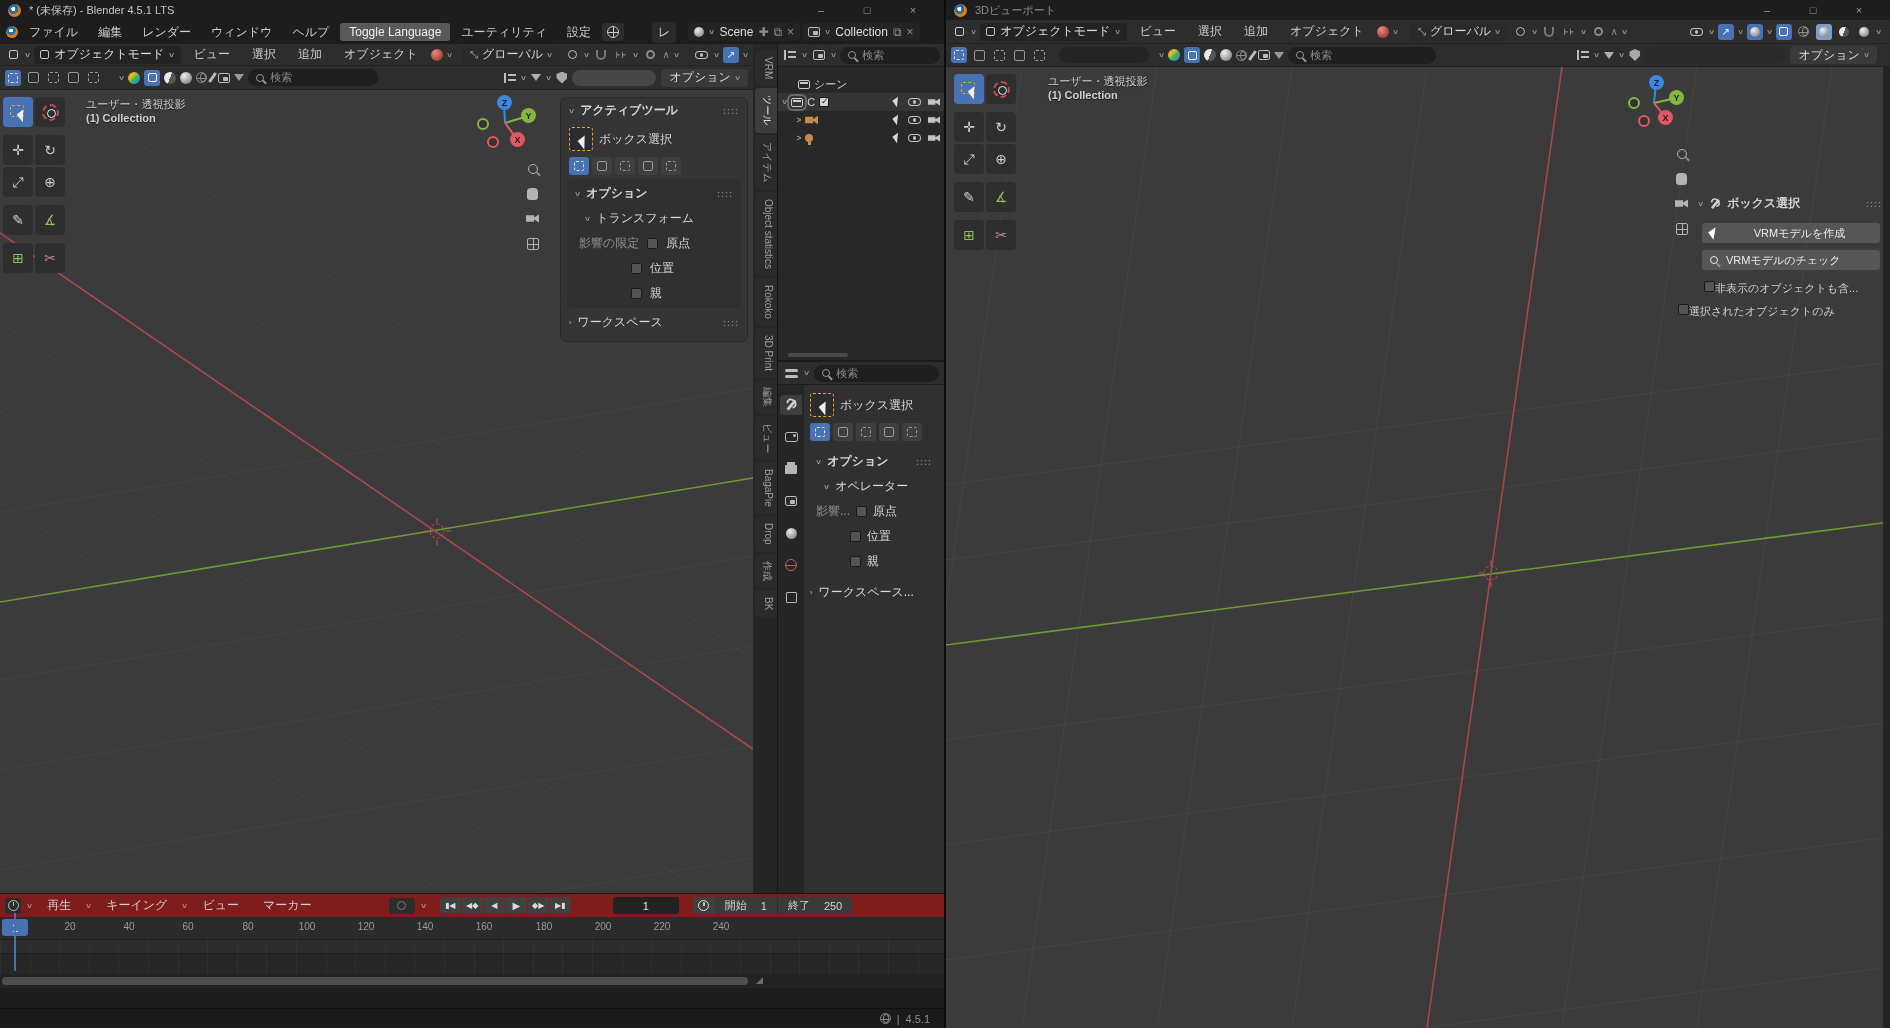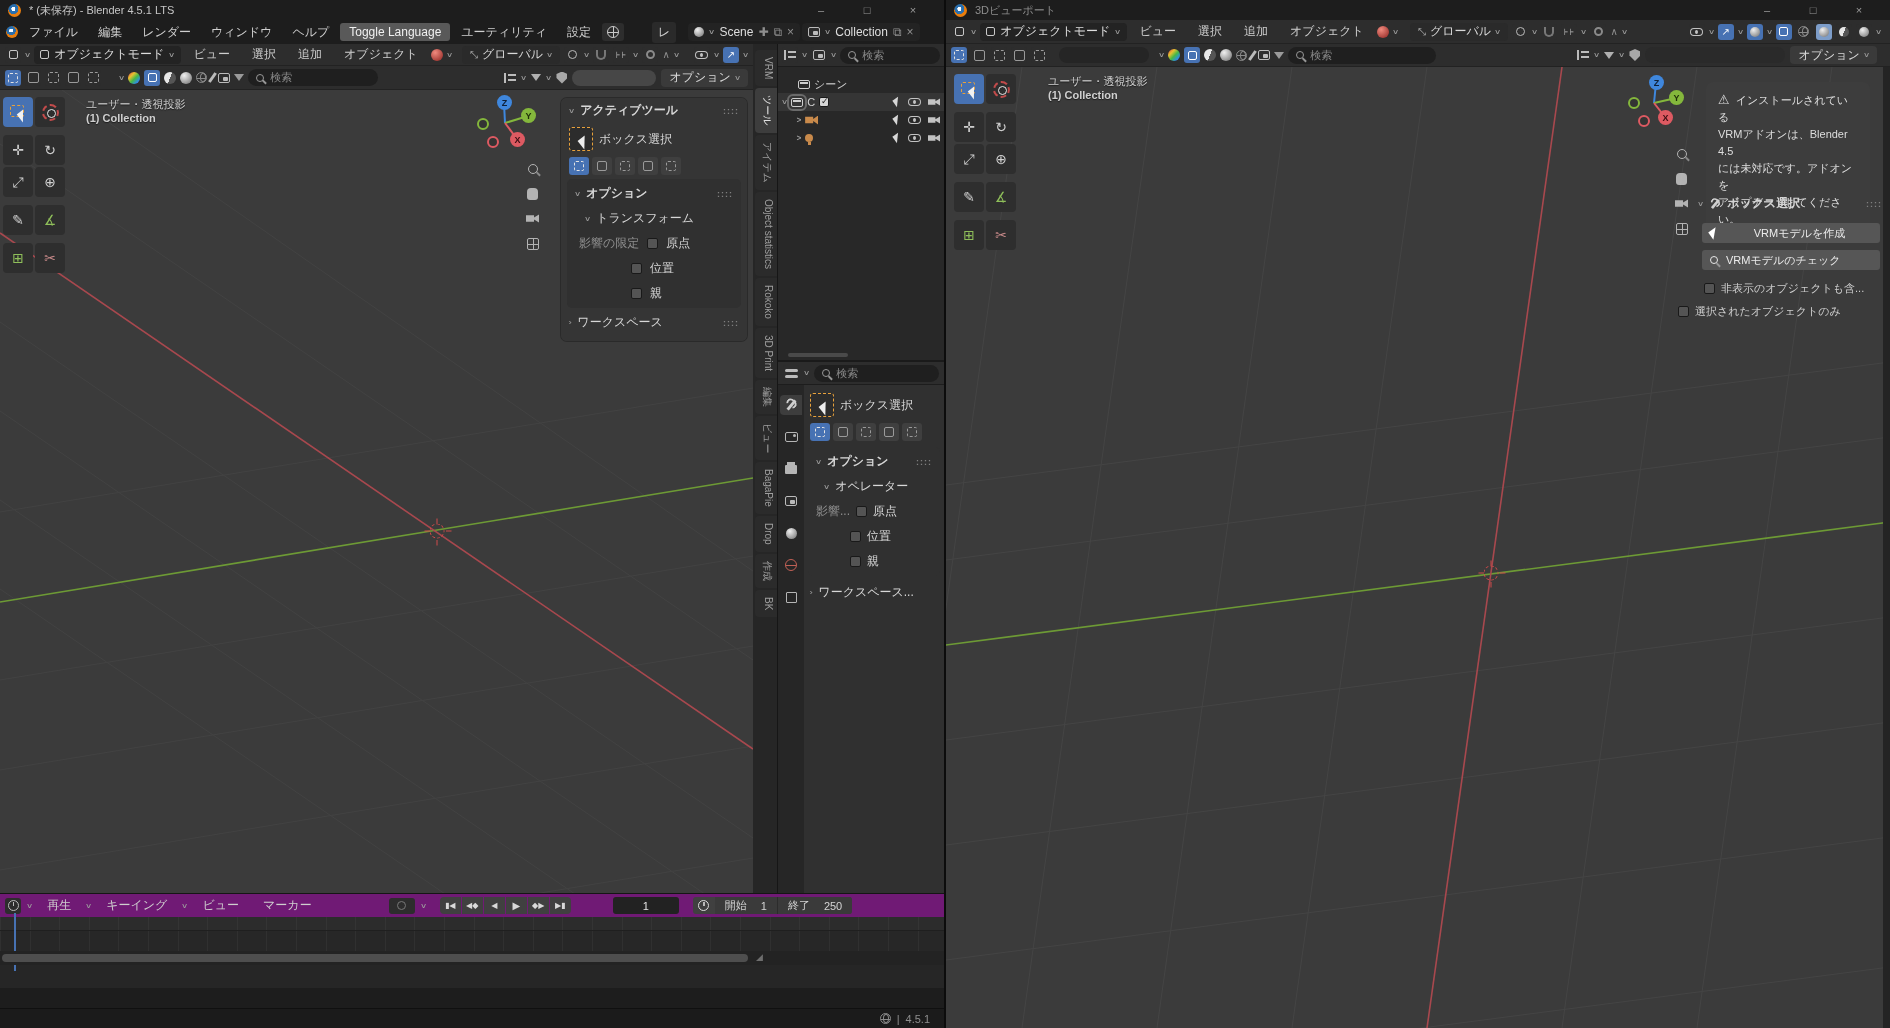--- a/index.html
+++ b/index.html
@@ -130,42 +130,42 @@
   .tvic{width:13px;height:10px;border:1.5px solid #b5b5b5;border-radius:2px;position:relative}
   .tvic::after{content:"";position:absolute;right:1px;top:1px;width:3px;height:3px;border-radius:50%;background:#b5b5b5}
   .printic{width:12px;height:9px;background:#b5b5b5;border-radius:1px;position:relative}
   .printic::before{content:"";position:absolute;top:-3px;left:2px;width:8px;height:3px;background:#b5b5b5}
   .worldic{width:12px;height:12px;border-radius:50%;border:1.5px solid #c06055;position:relative}
   .worldic::after{content:"";position:absolute;top:50%;left:0;right:0;height:1px;background:#c06055}
   .boxic{width:11px;height:11px;border:1.5px solid #b5b5b5;border-radius:1px}
 
   
   .timeline{position:absolute;left:0;right:0;bottom:20px;height:95px;background:#262626;border-top:1px solid #151515}
-  .tl-hdr{height:23px;display:flex;align-items:center;gap:6px;background:#701a75;padding:8px 5px}
+  .tl-hdr{height:23px;display:flex;align-items:center;gap:6px;background:#7f1d1d;padding:8px 5px}
   .tl-ruler{position:relative;height:23px;background:#2b2b2b;border-bottom:1px solid #1f1f1f}
   .tnum{position:absolute;top:4px;transform:translateX(-50%);color:#9b9b9b;font-size:10px}
   .framebadge{position:absolute;left:2px;top:2px;width:26px;height:17px;background:#4772b3;border-radius:3px;color:#fff;
     display:flex;align-items:center;justify-content:center;font-size:11px}
   .playline{position:absolute;left:14px;top:19px;width:2px;height:58px;background:#4772b3}
   .tl-tracks{position:relative;height:34px;background:#272727;
     background-image:repeating-linear-gradient(90deg,#303030 0 1px,transparent 1px 29.6px)}
   .tl-tracks::before{content:"";position:absolute;left:0;right:0;top:0;height:13px;background:rgba(255,255,255,.025);border-bottom:1px solid #1f1f1f}
   .tl-scroll{position:relative;height:14px;background:#232323}
   .tl-scroll .handle{position:absolute;left:2px;top:3px;width:746px;height:8px;border-radius:4px;background:#4e4e4e}
   .pbbtn{height:17px;min-width:21px;background:#404040;display:flex;align-items:center;justify-content:center;color:#d9d9d9;font-size:8px;gap:1px}
   .pbgroup{display:flex;gap:1px;border-radius:4px;overflow:hidden}
   .numfield{background:#222;border-radius:3px;height:17px;display:flex;align-items:center;justify-content:center;color:#e3e3e3;font-size:11px}
 
   .statusbar{position:absolute;left:0;right:0;bottom:0;height:20px;background:#1b1b1b;border-top:1px solid #101010;
     display:flex;align-items:center;justify-content:flex-end;gap:6px;padding:0 14px;color:#8f8f8f;font-size:11px}
 
   
   .warnbox{position:absolute;background:#3d3d3d;border-radius:7px;padding:9px 12px;width:164px;color:#dedede;font-size:11px;line-height:17px}
   .opbtn{position:absolute;height:20px;background:#565656;border-radius:3px;display:flex;align-items:center;color:#ececec;font-size:11px;padding:0 8px;gap:8px}
-  .chkrow{position:absolute;display:flex;align-items:center;gap:6px;color:#cfcfcf;font-size:11px}
+  .chkrow{position:absolute;display:flex;color:#cfcfcf;font-size:11px}
   .edge-strip{position:absolute;top:0;right:0;bottom:0;width:7px;background:#242424}
   .blogo{width:13px;height:13px;border-radius:50%;background:radial-gradient(circle at 42% 38%,#fff 0 18%,#2a6fae 19% 45%,#e87d0d 46%)}
 </style>
 </head>
 <body>
 
 <div class="stage">
 
   <div class="win" id="win-left">
 
@@ -647,20 +647,35 @@
             <span style="display:flex;align-items:center;gap:14px;background:#3a3a3a;height:100%;padding:0 10px">
               <span>開始</span>
               <span>1</span>
             </span>
             <span style="display:flex;align-items:center;gap:14px;background:#3a3a3a;height:100%;padding:0 10px;border-left:1px solid #2c2c2c">
               <span>終了</span>
               <span>250</span>
             </span>
           </div>
         </div>
+        <div class="tl-ruler">
+          <span class="tnum" style="left:70px">20</span>
+          <span class="tnum" style="left:129px">40</span>
+          <span class="tnum" style="left:188px">60</span>
+          <span class="tnum" style="left:248px">80</span>
+          <span class="tnum" style="left:307px">100</span>
+          <span class="tnum" style="left:366px">120</span>
+          <span class="tnum" style="left:425px">140</span>
+          <span class="tnum" style="left:484px">160</span>
+          <span class="tnum" style="left:544px">180</span>
+          <span class="tnum" style="left:603px">200</span>
+          <span class="tnum" style="left:662px">220</span>
+          <span class="tnum" style="left:721px">240</span>
+          <span class="framebadge">1</span>
+        </div>
         <div class="tl-tracks"></div>
         <span class="playline"></span>
         <div class="tl-scroll">
           <span class="handle"></span>
           <span style="position:absolute;left:756px;top:1px;color:#6e6e6e;font-size:9px">◢</span>
         </div>
       </div>
     </div>
 
     <div class="statusbar">
@@ -874,26 +889,20 @@
             <span class="hand"></span>
           </span>
         <span class="navic">
             <span class="camic"></span>
           </span>
         <span class="navic">
             <span class="gridic"></span>
           </span>
       </div>
 
-      <div class="warnbox" style="left:760px;top:15px">
-        <span style="font-size:13px;margin-right:6px">⚠</span><span>インストールされている</span><br>
-        <span>VRMアドオンは、Blender 4.5</span><br>
-        <span>には未対応です。アドオンを</span><br>
-        <span>アップデートしてください。</span>
-      </div>
 
       <div style="position:absolute;left:752px;top:128px;width:184px;display:flex;align-items:center;gap:6px">
         <span class="chev">∨</span>
         <span class="wrench" style="transform:scale(.9)"></span>
         <span style="font-weight:bold;font-size:12px">ボックス選択</span>
         <span class="dots" style="margin-left:auto">::::</span>
       </div>
       <div class="opbtn" style="left:756px;top:156px;width:178px">
         <span class="ic arrowhead" style="border-top-color:#fff"></span>
         <span style="flex:1;text-align:center">VRMモデルを作成</span>

